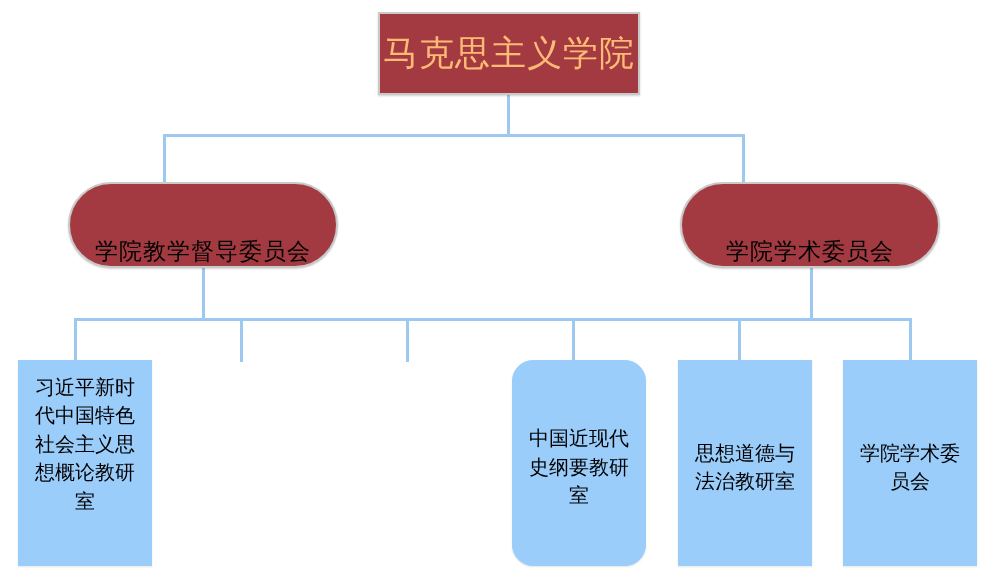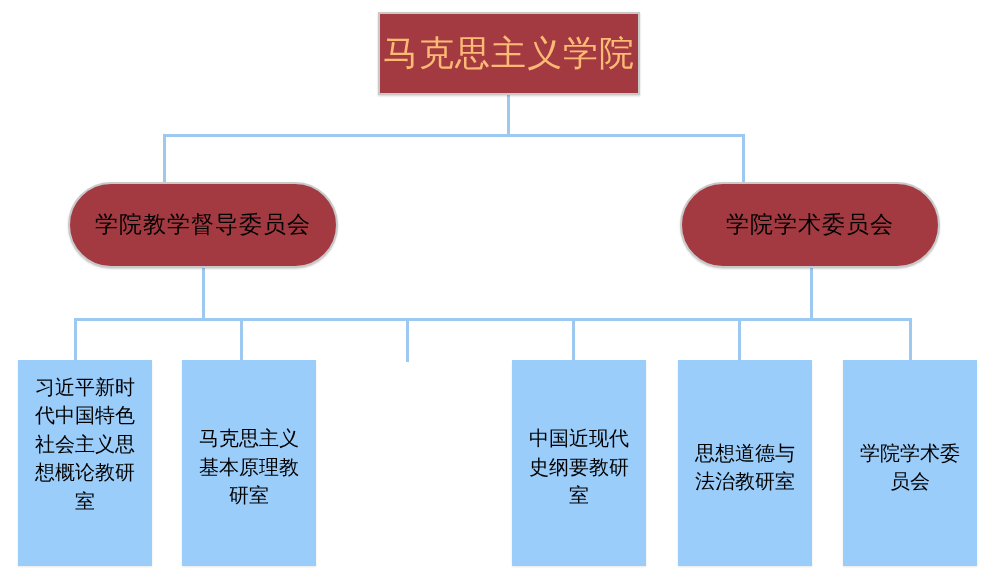--- a/index.html
+++ b/index.html
@@ -50,20 +50,21 @@
   
   .node-committee {
     background: #a33a41;
     border: 2px solid #c9c9c9;
     border-radius: 44px;
     color: #000000;
     font-size: 23px;
     line-height: 1.2;
     letter-spacing: 1px;
     box-shadow: 0 1px 2px rgba(0,0,0,0.18);
+    align-items: flex-end;
   }
 
   
   .node-dept {
     background: #9bcdfb;
     border: 1px solid #9bcdfb;
     color: #000000;
     font-size: 20px;
     line-height: 1.42;
     align-items: flex-start;
@@ -107,26 +108,23 @@
   </div>
 
   <div class="node node-committee" style="left:680px; top:182px; width:260px; height:86px;">
     <span>学院学术委员会</span>
   </div>
 
   <div class="node node-dept" style="left:18px; top:360px; width:134px; height:206px;">
     <span class="dept-text">习近平新时代中国特色社会主义思想概论教研室</span>
   </div>
 
-  <div class="node node-dept align-mid" style="left:182px; top:360px; width:134px; height:206px;">
-    <span class="dept-text">马克思主义基本原理教研室</span>
-  </div>
 
 
-  <div class="node node-dept align-mid" style="left:512px; top:360px; width:134px; height:206px;">
+  <div class="node node-dept align-mid" style="left:512px; top:360px; width:134px; height:206px;border-radius:21px;">
     <span class="dept-text">中国近现代史纲要教研室</span>
   </div>
 
   <div class="node node-dept align-mid" style="left:678px; top:360px; width:134px; height:206px;">
     <span class="dept-text">思想道德与法治教研室</span>
   </div>
 
   <div class="node node-dept align-mid" style="left:843px; top:360px; width:134px; height:206px;">
     <span class="dept-text">学院学术委员会</span>
   </div>

